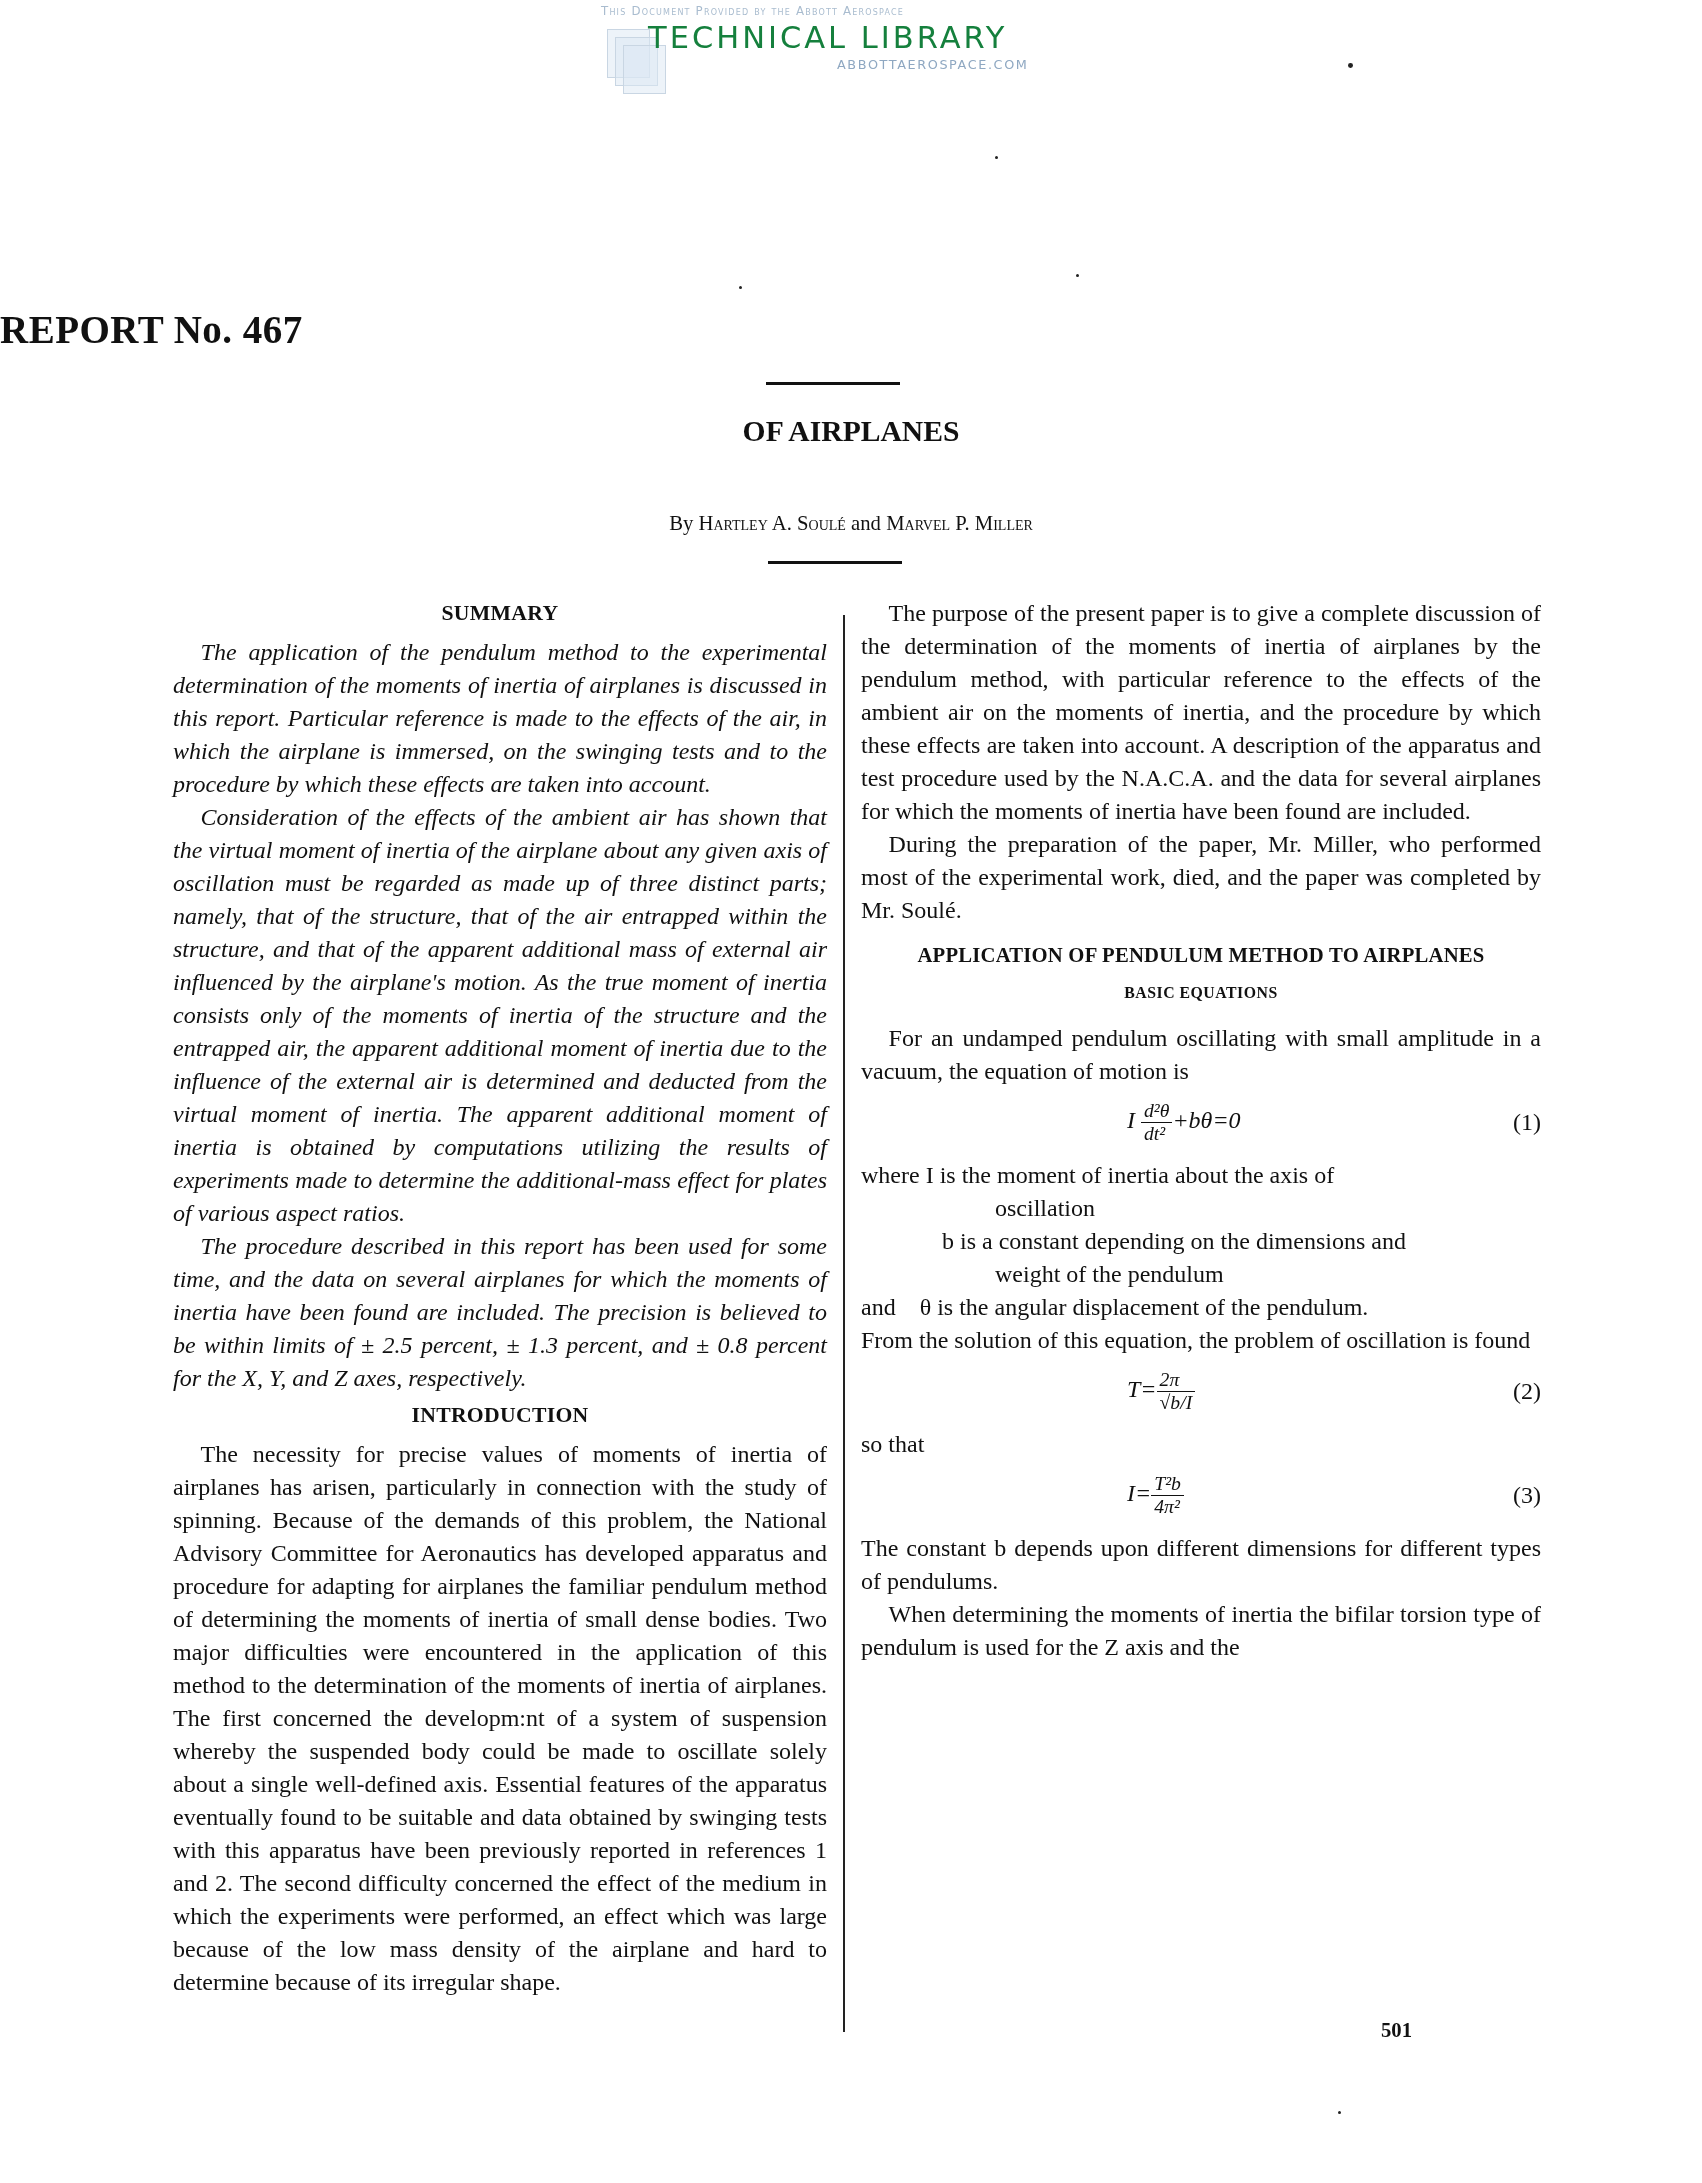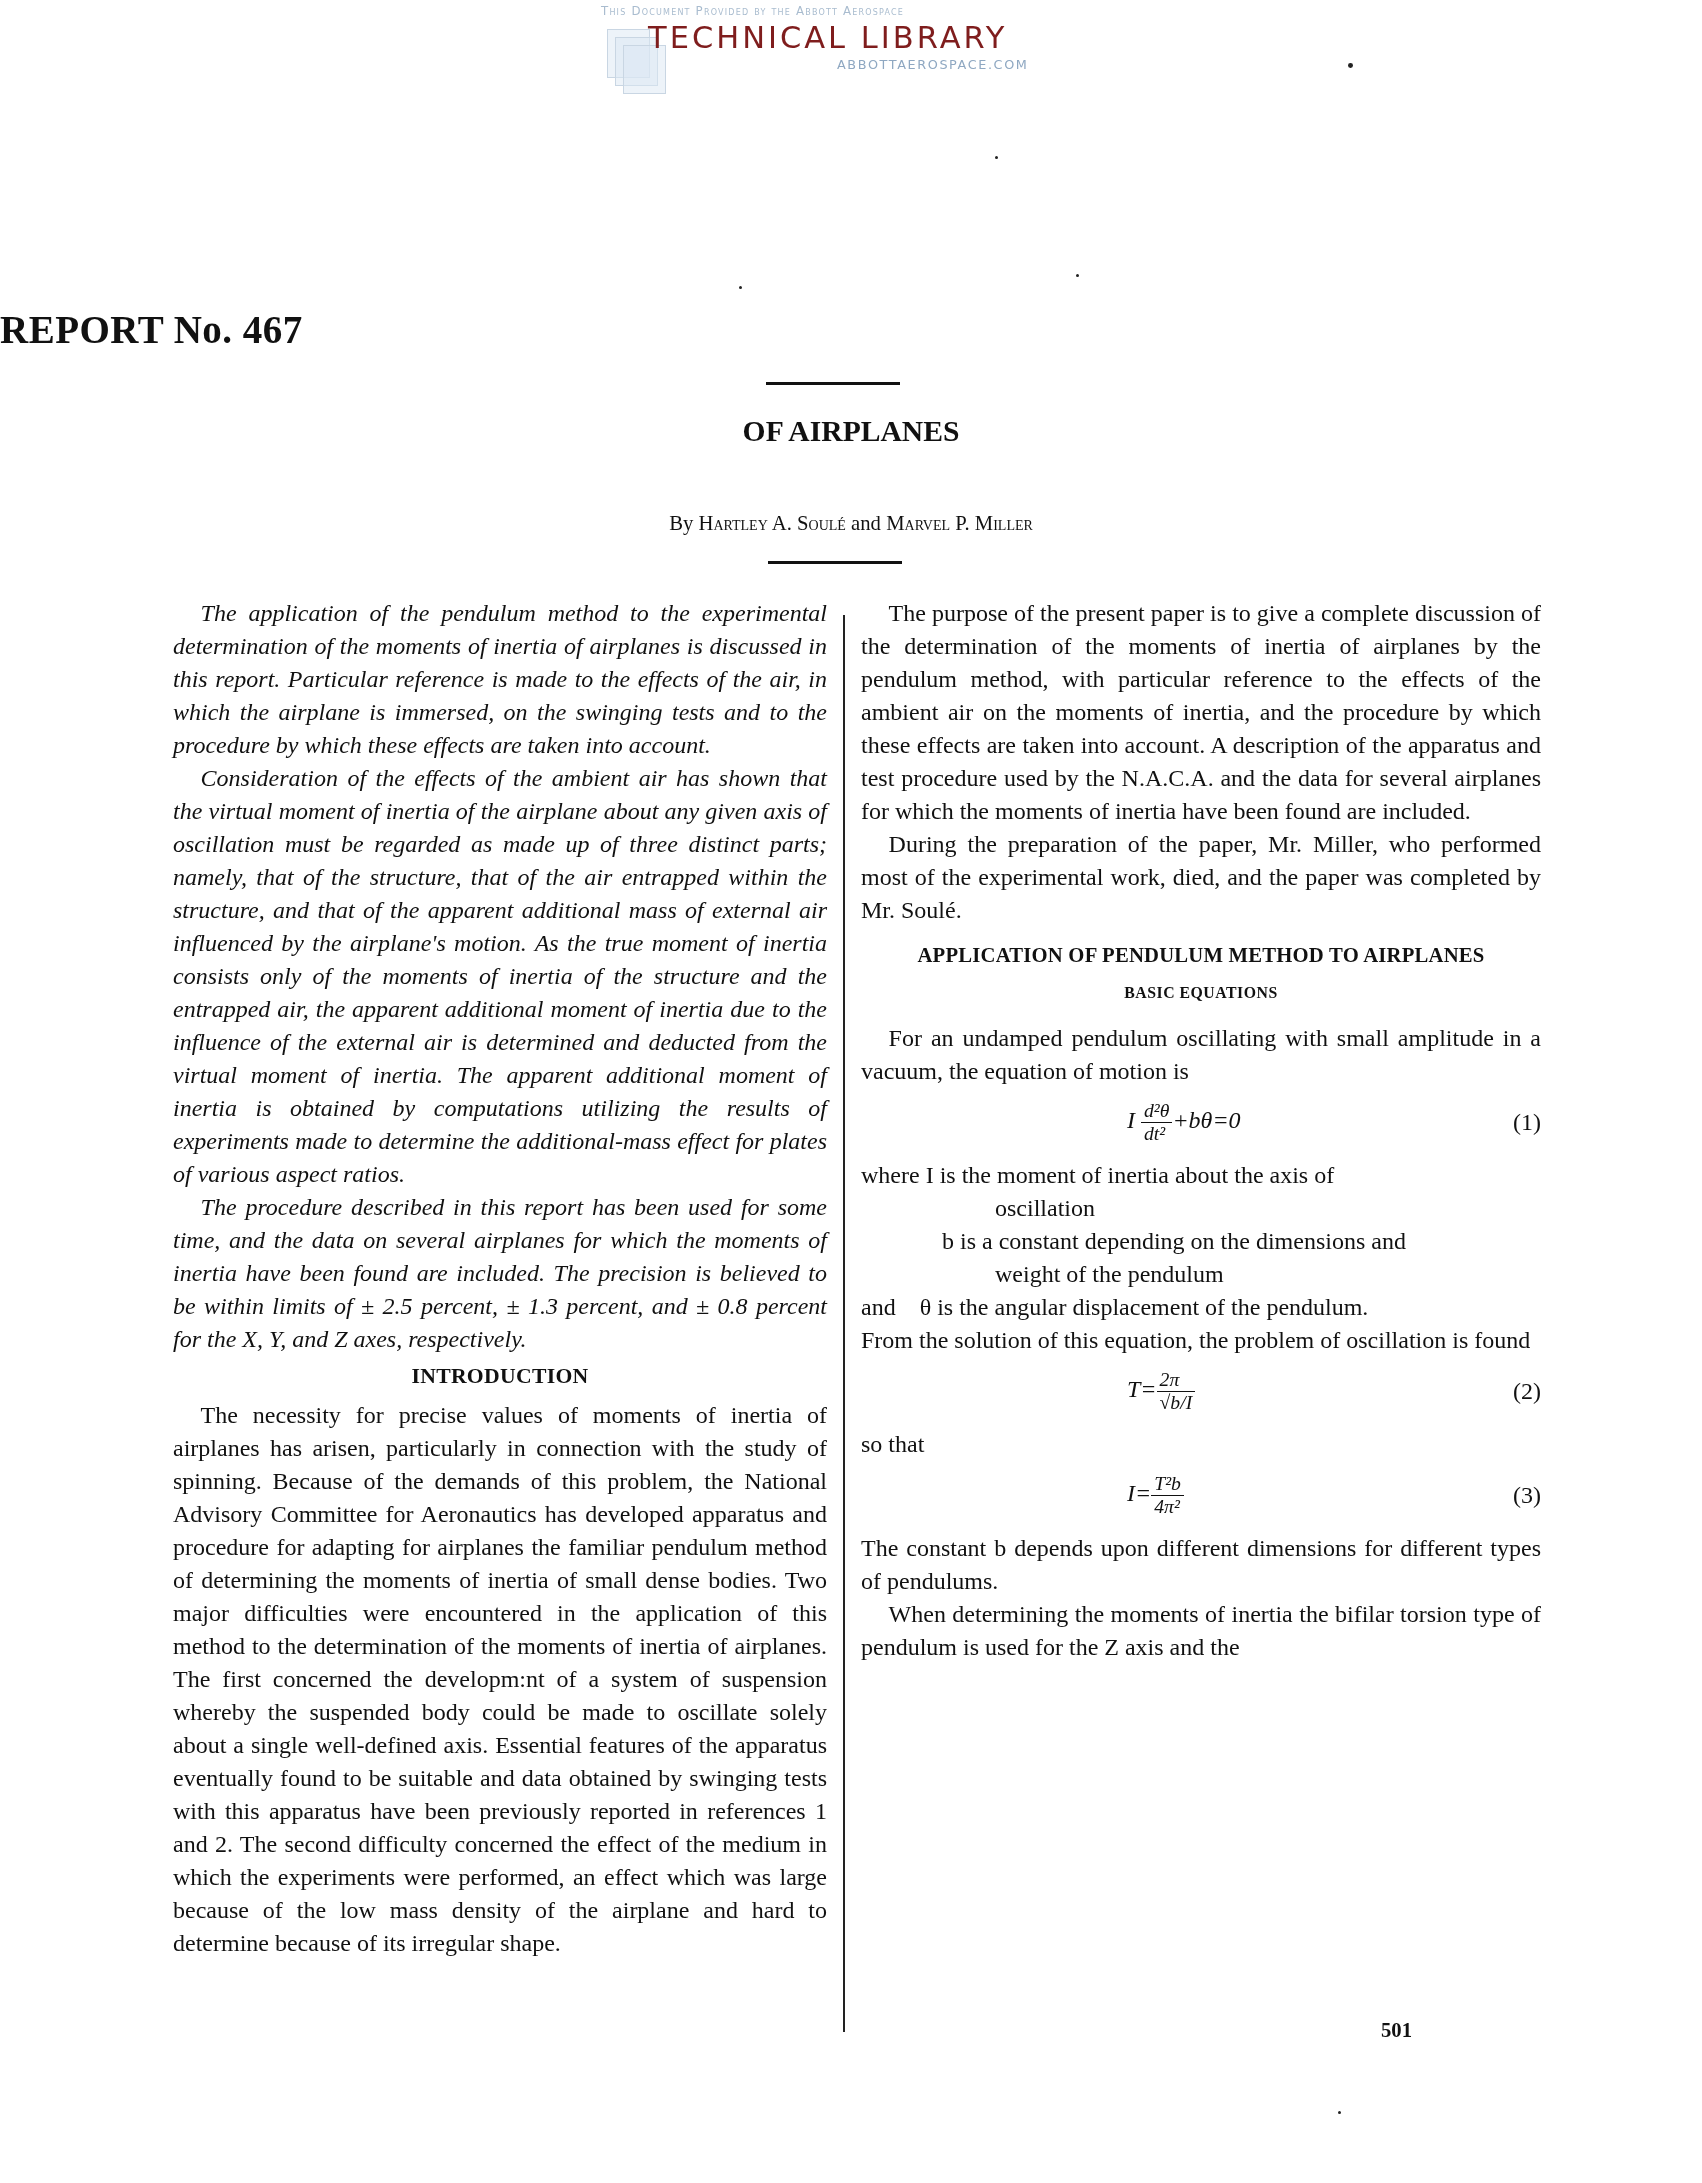--- a/index.html
+++ b/index.html
@@ -1,21 +1,21 @@
 <!DOCTYPE html>
 <html><head>
 <meta charset="utf-8">
 <style>
   html, body { margin: 0; padding: 0; background: #ffffff; }
   body { width: 1702px; height: 2184px; position: relative; overflow: hidden; color: #111; font-family: "DejaVu Serif", "Liberation Serif", serif; }
   .wm { position: absolute; left: 601px; top: 3.9px; width: 493px; height: 89px; }
   .wm-sheets { position: absolute; left: 5.9px; top: 25.6px; width: 59px; height: 69px; }
   .wm-sheets span { position: absolute; width: 41px; height: 47px; border: 1px solid #c9d6e3; background: rgba(220,232,244,0.5); }
   .wm-top { position: absolute; left: 0; top: 0; font-family: "DejaVu Sans", sans-serif; font-size: 11.8px; letter-spacing: 1.2px; color: #a9bccf; white-space: nowrap; font-variant: small-caps; }
-  .wm-big { position: absolute; left: 47px; top: 15.8px; font-family: "DejaVu Sans", sans-serif; font-size: 30.5px; letter-spacing: 3px; color: #7f1d1d; white-space: nowrap; }
+  .wm-big { position: absolute; left: 47px; top: 15.8px; font-family: "DejaVu Sans", sans-serif; font-size: 30.5px; letter-spacing: 3px; color: #15803d; white-space: nowrap; }
   .wm-url { position: absolute; left: 236px; top: 53px; font-family: "DejaVu Sans", sans-serif; font-size: 12.8px; letter-spacing: 1.6px; color: #8fa8c2; white-space: nowrap; }
   .speck { position: absolute; background: #222; border-radius: 50%; }
 
   .report-no { position: absolute; left: 0; width: 1702px; top: 307px; text-align: left; font-family: "Liberation Serif", serif; font-weight: bold; font-size: 39px; letter-spacing: 0.5px; }
   .rule { position: absolute; height: 3px; background: #111; }
   .title { position: absolute; left: 0; width: 1702px; top: 412px; text-align: center; font-family: "Liberation Serif", serif; font-weight: bold; font-size: 29.6px; line-height: 39px; }
   .byline { position: absolute; left: 0; width: 1702px; top: 512px; text-align: center; font-family: "Liberation Serif", serif; font-size: 20.7px; }
   .byline .sc { font-variant: small-caps; }
 
   .col { position: absolute; font-family: "Liberation Serif", serif; font-size: 24px; line-height: 33px; text-align: justify; }
@@ -67,20 +67,21 @@
   <span>By</span>
   <span class="sc">Hartley A. Soulé</span>
   <span>and</span>
   <span class="sc">Marvel P. Miller</span>
 </div>
 <div class="rule" style="left:768px;top:561px;width:134px"></div>
 
 <div class="divider"></div>
 
 <div class="col col-left">
+  <div class="sec-head">SUMMARY</div>
   <p class="it">The application of the pendulum method to the experimental determination of the moments of inertia of airplanes is discussed in this report. Particular reference is made to the effects of the air, in which the airplane is immersed, on the swinging tests and to the procedure by which these effects are taken into account.</p>
   <p class="it">Consideration of the effects of the ambient air has shown that the virtual moment of inertia of the airplane about any given axis of oscillation must be regarded as made up of three distinct parts; namely, that of the structure, that of the air entrapped within the structure, and that of the apparent additional mass of external air influenced by the airplane's motion. As the true moment of inertia consists only of the moments of inertia of the structure and the entrapped air, the apparent additional moment of inertia due to the influence of the external air is determined and deducted from the virtual moment of inertia. The apparent additional moment of inertia is obtained by computations utilizing the results of experiments made to determine the additional-mass effect for plates of various aspect ratios.</p>
   <p class="it">The procedure described in this report has been used for some time, and the data on several airplanes for which the moments of inertia have been found are included. The precision is believed to be within limits of ± 2.5 percent, ± 1.3 percent, and ± 0.8 percent for the X, Y, and Z axes, respectively.</p>
   <div class="sec-head" style="margin-top:3.9px">INTRODUCTION</div>
   <p>The necessity for precise values of moments of inertia of airplanes has arisen, particularly in connection with the study of spinning. Because of the demands of this problem, the National Advisory Committee for Aeronautics has developed apparatus and procedure for adapting for airplanes the familiar pendulum method of determining the moments of inertia of small dense bodies. Two major difficulties were encountered in the application of this method to the determination of the moments of inertia of airplanes. The first concerned the developm:nt of a system of suspension whereby the suspended body could be made to oscillate solely about a single well-defined axis. Essential features of the apparatus eventually found to be suitable and data obtained by swinging tests with this apparatus have been previously reported in references 1 and 2. The second difficulty concerned the effect of the medium in which the experiments were performed, an effect which was large because of the low mass density of the airplane and hard to determine because of its irregular shape.</p>
 </div>
 
 <div class="col col-right">
   <p>The purpose of the present paper is to give a complete discussion of the determination of the moments of inertia of airplanes by the pendulum method, with particular reference to the effects of the ambient air on the moments of inertia, and the procedure by which these effects are taken into account. A description of the apparatus and test procedure used by the N.A.C.A. and the data for several airplanes for which the moments of inertia have been found are included.</p>
   <p>During the preparation of the paper, Mr. Miller, who performed most of the experimental work, died, and the paper was completed by Mr. Soulé.</p>

